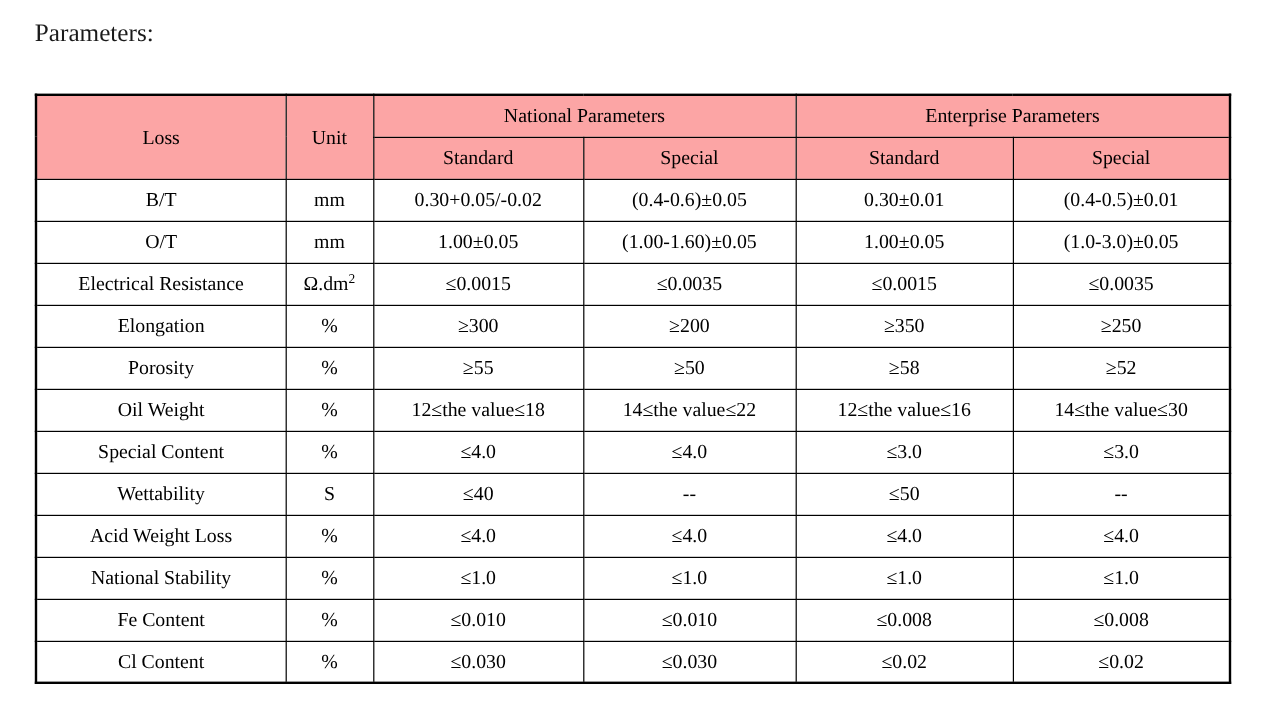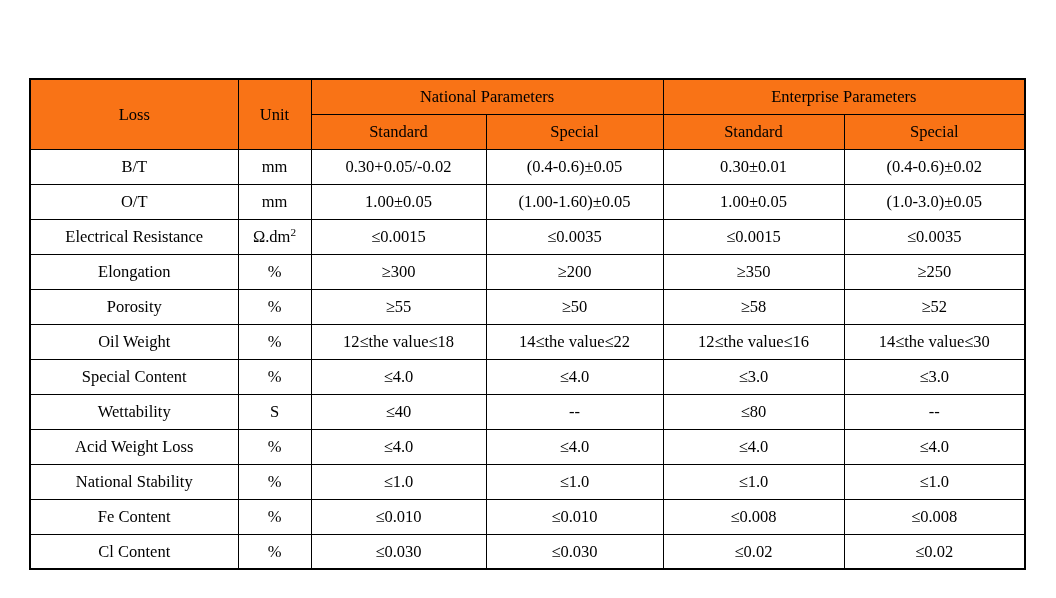--- a/index.html
+++ b/index.html
@@ -55,21 +55,21 @@
     font-weight: normal;
     font-size: 16.5px;
     line-height: 19px;
     padding: 0 2px;
     height: 35px;
     box-sizing: border-box;
     overflow: hidden;
     white-space: nowrap;
   }
   table.params thead th {
-    background: #f97316;
+    background: #fca5a5;
   }
   
   table.params {
     border: 2px solid #000000;
   }
   th.grp-first,
   td.grp-first {
     border-left-width: 2px;
   }
   th.item-head,
@@ -86,20 +86,21 @@
     font-size: 0.68em;
     vertical-align: super;
     line-height: 0;
   }
 </style>
 </head>
 <body>
 
 <div class="page">
 
+  <div class="page-title">Parameters:</div>
 
   <div class="table-wrap">
     <table class="params">
       <colgroup>
         <col class="c-item">
         <col class="c-unit">
         <col class="c-d1">
         <col class="c-d2">
         <col class="c-d3">
         <col class="c-d4">
@@ -118,21 +119,21 @@
           <th class="sub-head">Special</th>
         </tr>
       </thead>
       <tbody id="table-body">
           <tr>
             <td class="item-cell">B/T</td>
             <td>mm</td>
             <td class="grp-first">0.30+0.05/-0.02</td>
             <td>(0.4-0.6)±0.05</td>
             <td class="grp-first">0.30±0.01</td>
-            <td>(0.4-0.6)±0.02</td>
+            <td>(0.4-0.5)±0.01</td>
           </tr>
           <tr>
             <td class="item-cell">O/T</td>
             <td>mm</td>
             <td class="grp-first">1.00±0.05</td>
             <td>(1.00-1.60)±0.05</td>
             <td class="grp-first">1.00±0.05</td>
             <td>(1.0-3.0)±0.05</td>
           </tr>
           <tr>
@@ -173,21 +174,21 @@
             <td class="grp-first">≤4.0</td>
             <td>≤4.0</td>
             <td class="grp-first">≤3.0</td>
             <td>≤3.0</td>
           </tr>
           <tr>
             <td class="item-cell">Wettability</td>
             <td>S</td>
             <td class="grp-first">≤40</td>
             <td>--</td>
-            <td class="grp-first">≤80</td>
+            <td class="grp-first">≤50</td>
             <td>--</td>
           </tr>
           <tr>
             <td class="item-cell">Acid Weight Loss</td>
             <td>%</td>
             <td class="grp-first">≤4.0</td>
             <td>≤4.0</td>
             <td class="grp-first">≤4.0</td>
             <td>≤4.0</td>
           </tr>

